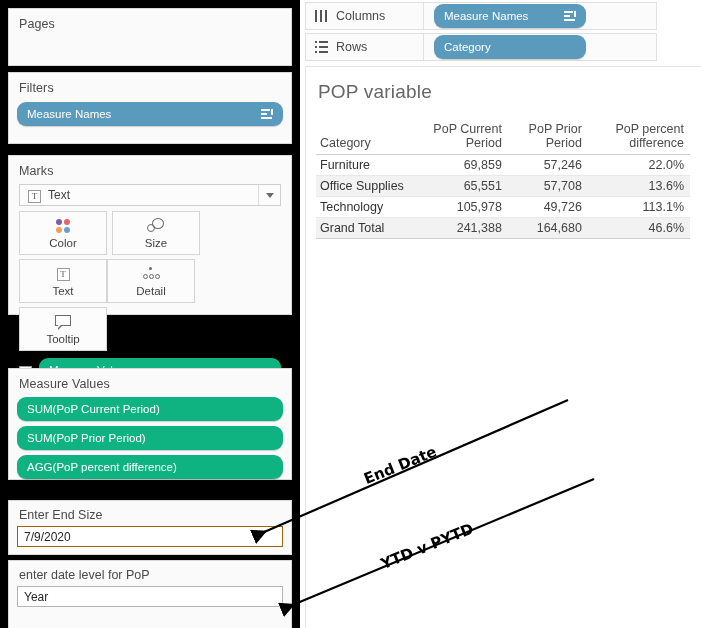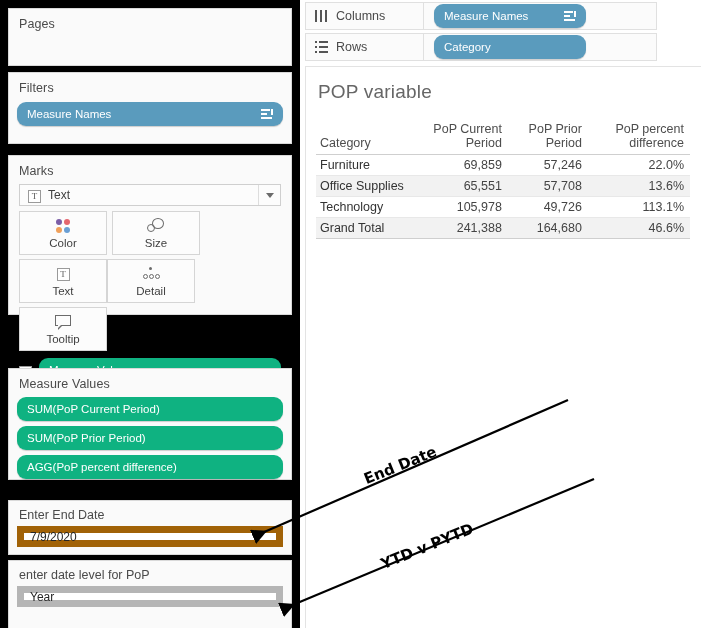--- a/index.html
+++ b/index.html
@@ -193,21 +193,21 @@
   #param2-card { top: 560px; height: 72px; }
   .param-label {
     font-size: 12.5px;
     color: #4a4a4a;
     padding: 7px 10px 4px 10px;
   }
   .param-input {
     margin: 0 8px;
     height: 21px;
     background: #ffffff;
-    border: 7px solid #a16207;
+    border: 1px solid #a16207;
     display: flex;
     align-items: center;
     padding: 0 6px;
     font-size: 12px;
     color: #262626;
   }
   .param-input.with-divider { border-color: #b5b5b5; }
 
   
   #right-panel {
@@ -430,21 +430,21 @@
         <div class="pill pill-green">
           <span class="pill-label">SUM(PoP Prior Period)</span>
         </div>
         <div class="pill pill-green">
           <span class="pill-label">AGG(PoP percent difference)</span>
         </div>
       </div>
     </div>
 
     <div class="card" id="param1-card">
-      <div class="param-label">Enter End Date</div>
+      <div class="param-label">Enter End Size</div>
       <div class="param-input">
         <span>7/9/2020</span>
       </div>
     </div>
 
     <div class="card" id="param2-card">
       <div class="param-label">enter date level for PoP</div>
       <div class="param-input with-divider">
         <span>Year</span>
       </div>

